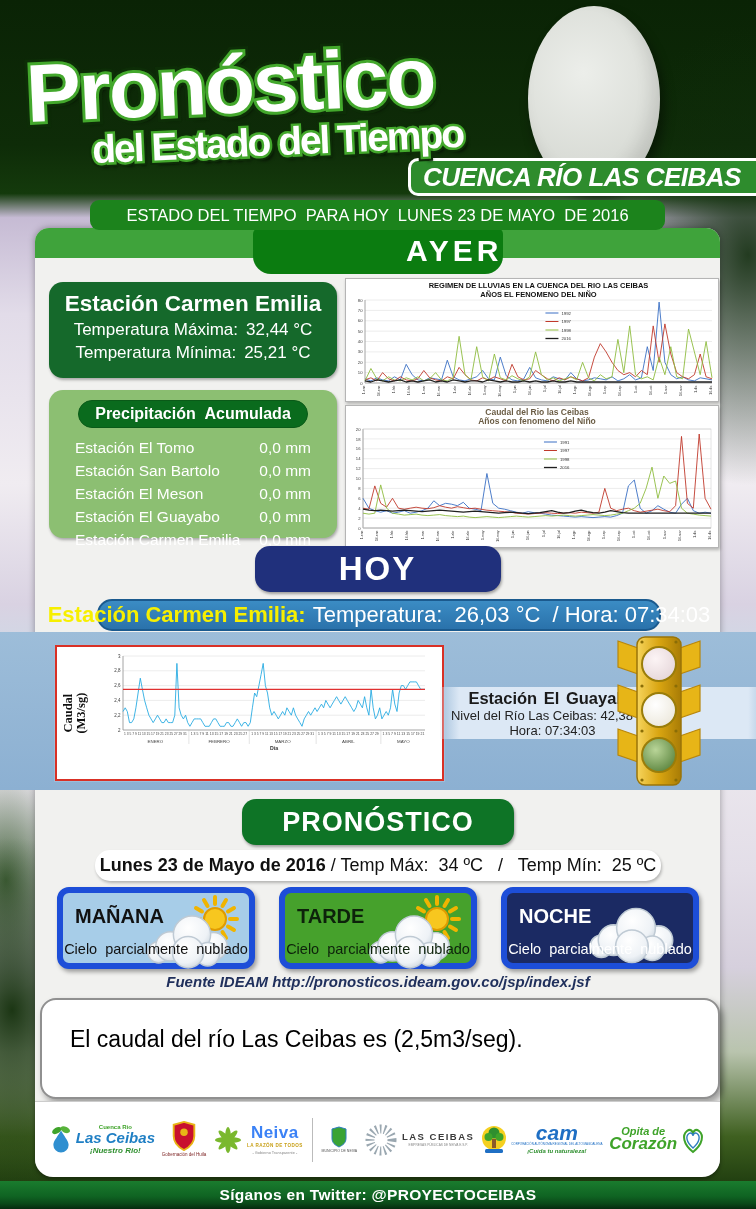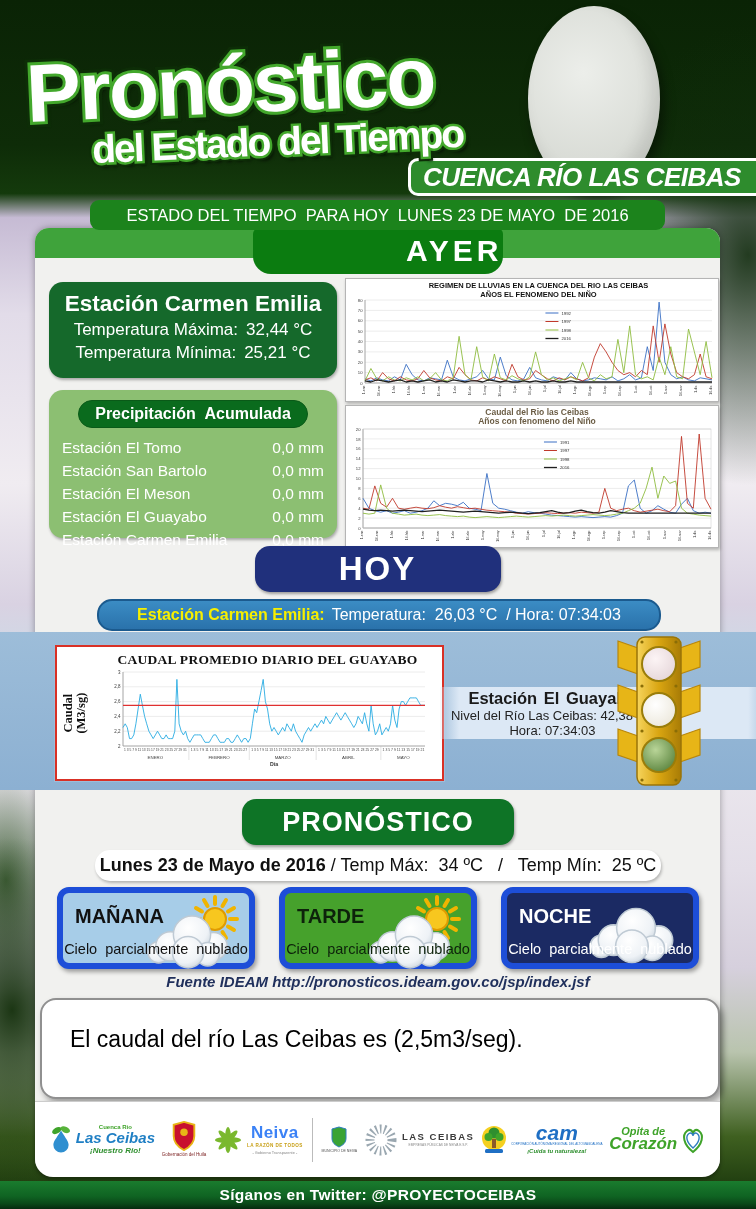--- a/index.html
+++ b/index.html
@@ -41,32 +41,32 @@
     color:#fff;font-size:30px;font-weight:bold;letter-spacing:4px;}
   .station-box{position:absolute;left:14px;top:54px;width:288px;height:96px;background:#15692b;
     border-radius:14px;color:#fff;text-align:center;box-shadow:1px 2px 3px rgba(0,0,0,.3);}
   .sb-title{font-size:22.5px;font-weight:bold;margin-top:9px;}
   .sb-line{font-size:17px;margin-top:3px;}
   .sb-line .lbl{margin-right:8px;}
   .precip-box{position:absolute;left:14px;top:162px;width:288px;height:148px;background:#8cbf72;
     border-radius:14px;box-shadow:1px 2px 3px rgba(0,0,0,.3);}
   .precip-pill{margin:10px auto 8px;width:max-content;padding:4px 16px;background:#0a6b1d;
     border:1px solid #0a5a18;border-radius:16px;color:#fff;font-size:16px;font-weight:bold;word-spacing:5px;}
-  .precip-rows{padding:0 13px;}
+  .precip-rows{padding:0 26px;}
   .precip-row{display:flex;justify-content:space-between;color:#fff;font-size:15.5px;line-height:23px;}
   .chart-card{position:absolute;background:#fff;border:1px solid #b5b5b5;box-shadow:1px 2px 3px rgba(0,0,0,.25);}
   #chart1-card{left:310px;top:50px;width:372px;height:122px;}
   #chart2-card{left:310px;top:177px;width:372px;height:141px;}
   .chart-card svg{display:block;margin:1px;}
   .hoy-pill{position:absolute;left:50%;transform:translateX(-50%);top:318px;width:246px;height:46px;
     background:#20307c;border-radius:15px;display:flex;align-items:center;justify-content:center;
     color:#fff;font-size:33px;font-weight:bold;letter-spacing:2px;box-shadow:1px 2px 3px rgba(0,0,0,.35);}
   .hoy-strip{position:absolute;left:62px;top:371px;width:560px;height:28px;border-radius:15px;
     background:linear-gradient(180deg,#3b8cc4,#2a72ab);border:2px solid #1b5a8e;
-    display:flex;align-items:center;justify-content:center;font-size:16px;white-space:pre;}
+    display:flex;align-items:center;justify-content:center;font-size:22px;white-space:pre;}
   .hoy-strip .ystation{color:#f7ef00;font-weight:bold;margin-right:7px;}
   .hoy-strip .yreading{color:#fff;}
   
   .blue-band{position:absolute;left:0;top:632px;width:756px;height:158px;
     background:linear-gradient(180deg,#9dbdd9,#8cb0d2);z-index:4;}
   .guayabo-card{position:absolute;left:55px;top:13px;width:385px;height:132px;background:#fff;
     border:2px solid #d93025;box-shadow:0 0 0 1px #9dbdd9;display:flex;align-items:stretch;}
   .ylab{width:36px;display:flex;align-items:center;justify-content:center;}
   .ylab div{transform:rotate(-90deg);white-space:pre-line;text-align:center;
     font-family:"Liberation Serif",serif;font-weight:bold;font-size:12.5px;line-height:1.05;color:#111;}
@@ -387,21 +387,20 @@
     </div>
   </div>
 
   <div class="blue-band">
     <div class="guayabo-card">
       <div class="ylab">
           <div>Caudal
 (M3/sg)</div>
         </div>
       <div class="gcol">
-        <div class="gtitle">CAUDAL PROMEDIO DIARIO DEL GUAYABO</div>
         <svg width="322" height="102">
             <line x1="16" x2="318" y1="78" y2="78" stroke="#9a9a9a" stroke-width="0.9"></line>
             <text x="13.5" y="79.6" text-anchor="end" font-size="4.5" fill="#3a3a3a">2</text>
             <line x1="16" x2="318" y1="63.19999999999999" y2="63.19999999999999" stroke="#dcdcdc" stroke-width="0.55"></line>
             <text x="13.5" y="64.79999999999998" text-anchor="end" font-size="4.5" fill="#3a3a3a">2,2</text>
             <line x1="16" x2="318" y1="48.39999999999998" y2="48.39999999999998" stroke="#dcdcdc" stroke-width="0.55"></line>
             <text x="13.5" y="49.99999999999998" text-anchor="end" font-size="4.5" fill="#3a3a3a">2,4</text>
             <line x1="16" x2="318" y1="33.59999999999996" y2="33.59999999999996" stroke="#dcdcdc" stroke-width="0.55"></line>
             <text x="13.5" y="35.19999999999996" text-anchor="end" font-size="4.5" fill="#3a3a3a">2,6</text>
             <line x1="16" x2="318" y1="18.799999999999947" y2="18.799999999999947" stroke="#dcdcdc" stroke-width="0.55"></line>

